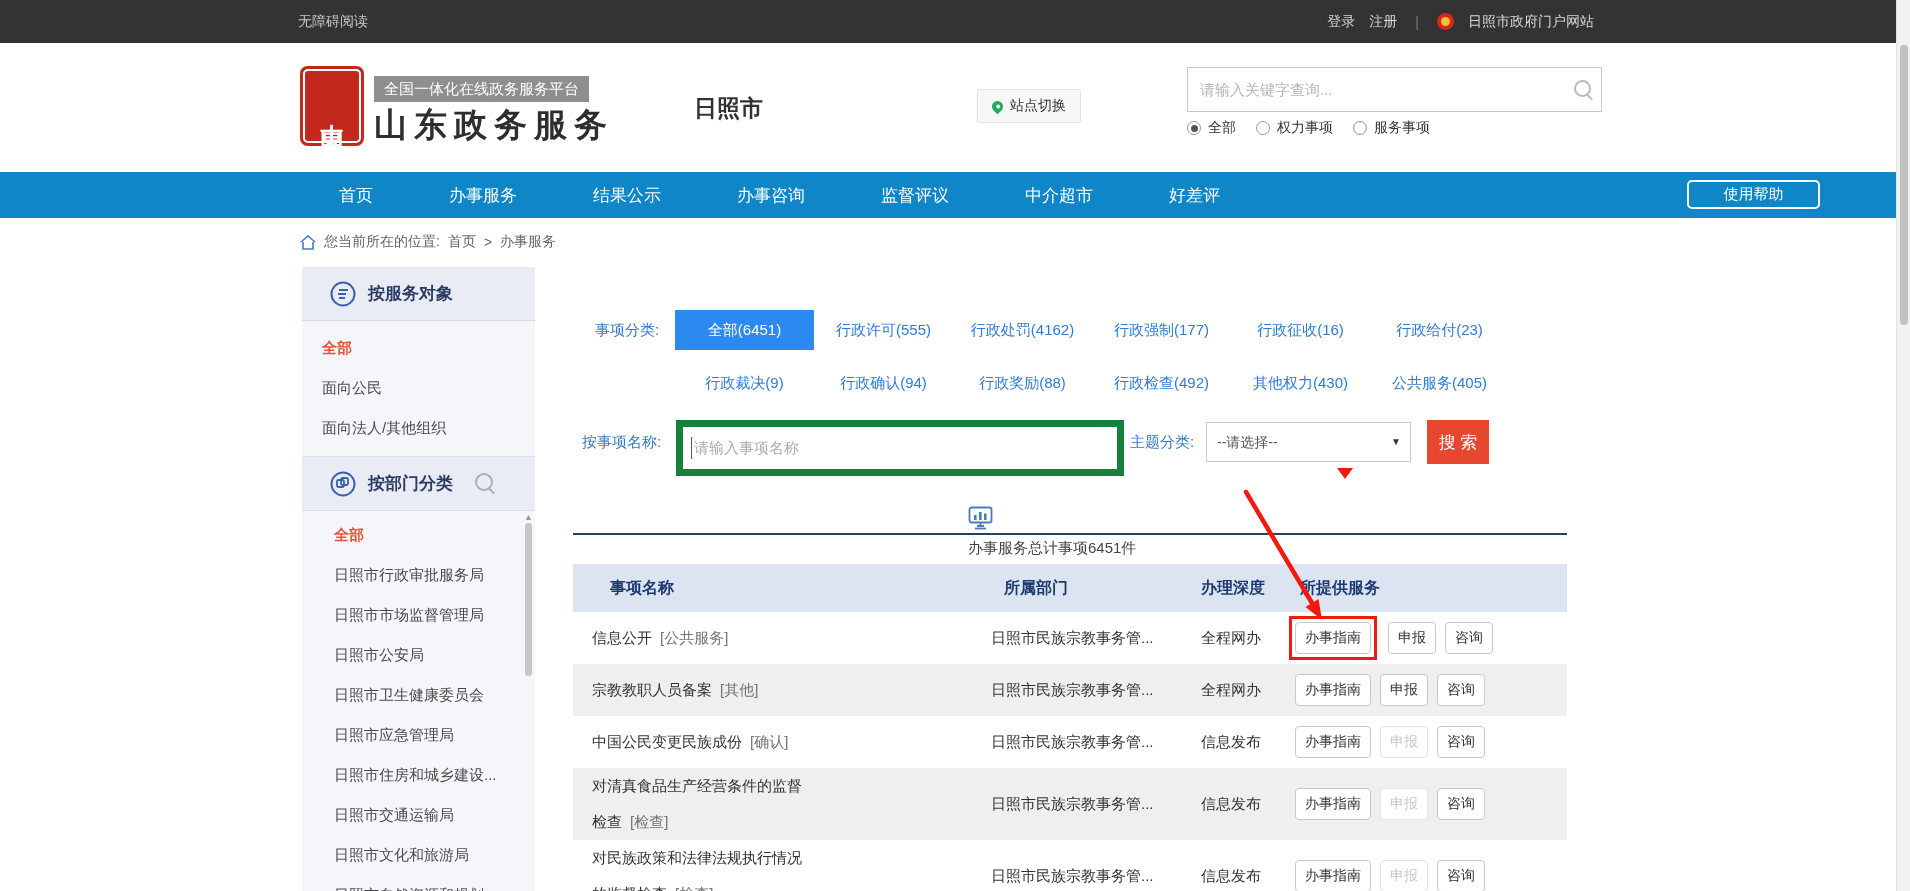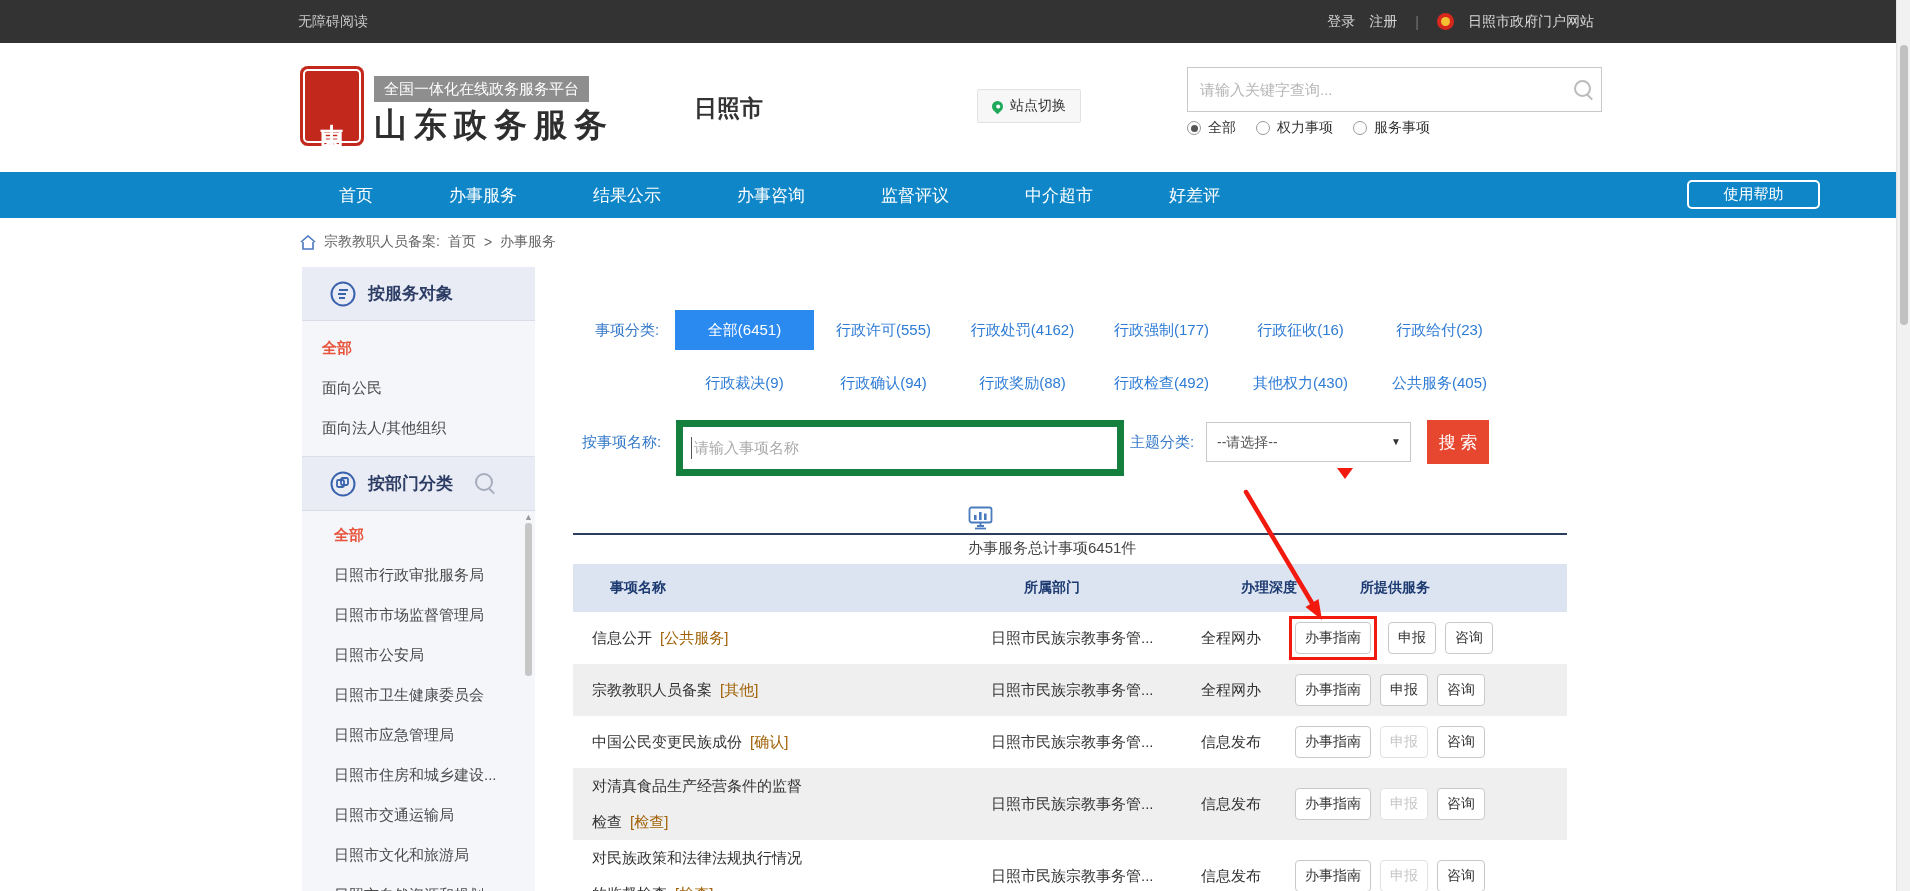--- a/index.html
+++ b/index.html
@@ -75,30 +75,30 @@
   .name-input .ph{position:absolute;left:11px;top:0;line-height:42px;font-size:15px;color:#ababab;}
   .topic-select{position:absolute;left:633px;top:2px;width:203px;height:38px;border:1px solid #c9c9c9;background:#fff;cursor:pointer;}
   .topic-select .val{position:absolute;left:10px;top:0;line-height:38px;font-size:14px;color:#555;}
   .topic-select .car{position:absolute;right:9px;top:0;line-height:38px;font-size:10px;color:#333;}
   .search-btn{position:absolute;left:854px;top:0;width:62px;height:44px;background:#e8472f;color:#fff;font-size:17px;border:none;
         display:flex;align-items:center;justify-content:center;cursor:pointer;white-space:nowrap;}
   .total-row{position:absolute;left:395px;top:288px;height:28px;display:flex;gap:9px;font-size:15px;color:#444;flex-direction:column;}
   .divider{position:absolute;left:0;top:315px;width:994px;height:2px;background:#2c3e5e;}
   
   .table{position:absolute;left:0;top:346px;width:994px;}
-  .thead{height:48px;background:#dce4f2;display:flex;align-items:center;font-size:14px;font-weight:bold;color:#1d3a70;gap:20px;}
+  .thead{height:48px;background:#dce4f2;display:flex;align-items:center;font-size:16px;font-weight:bold;color:#1d3a70;}
   .h-name{width:418px;padding-left:37px;box-sizing:border-box;}
   .h-dept{width:210px;padding-left:13px;box-sizing:border-box;}
   .h-depth{width:94px;}
   .h-serv{flex:1;padding-left:5px;}
   .trow{display:flex;align-items:center;font-size:15px;color:#333;}
   .trow.alt{background:#efefef;}
   .c-name{width:418px;padding-left:19px;box-sizing:border-box;line-height:36px;}
   .c-name .nm{white-space:pre-line;}
-  .c-name .tag{color:#a16207;margin-left:8px;cursor:pointer;}
+  .c-name .tag{color:#737373;margin-left:8px;cursor:pointer;}
   .c-dept{width:210px;}
   .c-depth{width:94px;}
   .c-serv{flex:1;display:flex;align-items:center;gap:9px;}
   .svc-btn{display:inline-flex;align-items:center;justify-content:center;height:30px;padding:0 9px;border:1px solid #c9c9c9;
         border-radius:4px;background:#fff;font-size:14px;color:#333;cursor:pointer;white-space:nowrap;}
   .svc-btn.disabled{border-color:#e2e2e2;color:#c6c6c6;cursor:default;}
   .red-box{display:inline-flex;border:3px solid #f2190f;padding:3px;margin:-6px 2px -6px -6px;}
   
   .ann-triangle{position:absolute;left:1337px;top:468px;width:0;height:0;border-left:8px solid transparent;border-right:8px solid transparent;border-top:11px solid #f2190f;}
   .ann-arrow{position:absolute;left:1230px;top:478px;width:110px;height:150px;pointer-events:none;}
@@ -164,21 +164,21 @@
       <li>好差评</li>
     </ul>
   <button class="help-btn">使用帮助</button>
 </div>
 
 <div class="breadcrumb">
   <svg class="icn" width="16" height="15" viewBox="0 0 16 15">
     <path d="M1 7 L8 1 L15 7" fill="none" stroke="#4a78c0" stroke-width="1.6"></path>
     <path d="M3 7 L3 14 L13 14 L13 7" fill="none" stroke="#4a78c0" stroke-width="1.6"></path>
   </svg>
-  <span>宗教教职人员备案:</span>
+  <span>您当前所在的位置:</span>
   <span class="link">首页</span>
   <span>&gt;</span>
   <span class="link">办事服务</span>
 </div>
 
 <div class="sidebar">
   <div class="side-head">
     <svg class="icn" width="26" height="26" viewBox="0 0 26 26">
       <circle cx="13" cy="13" r="11.5" fill="none" stroke="#3a62ad" stroke-width="2"></circle>
       <line x1="9" y1="9" x2="18" y2="9" stroke="#3a62ad" stroke-width="2"></line>

